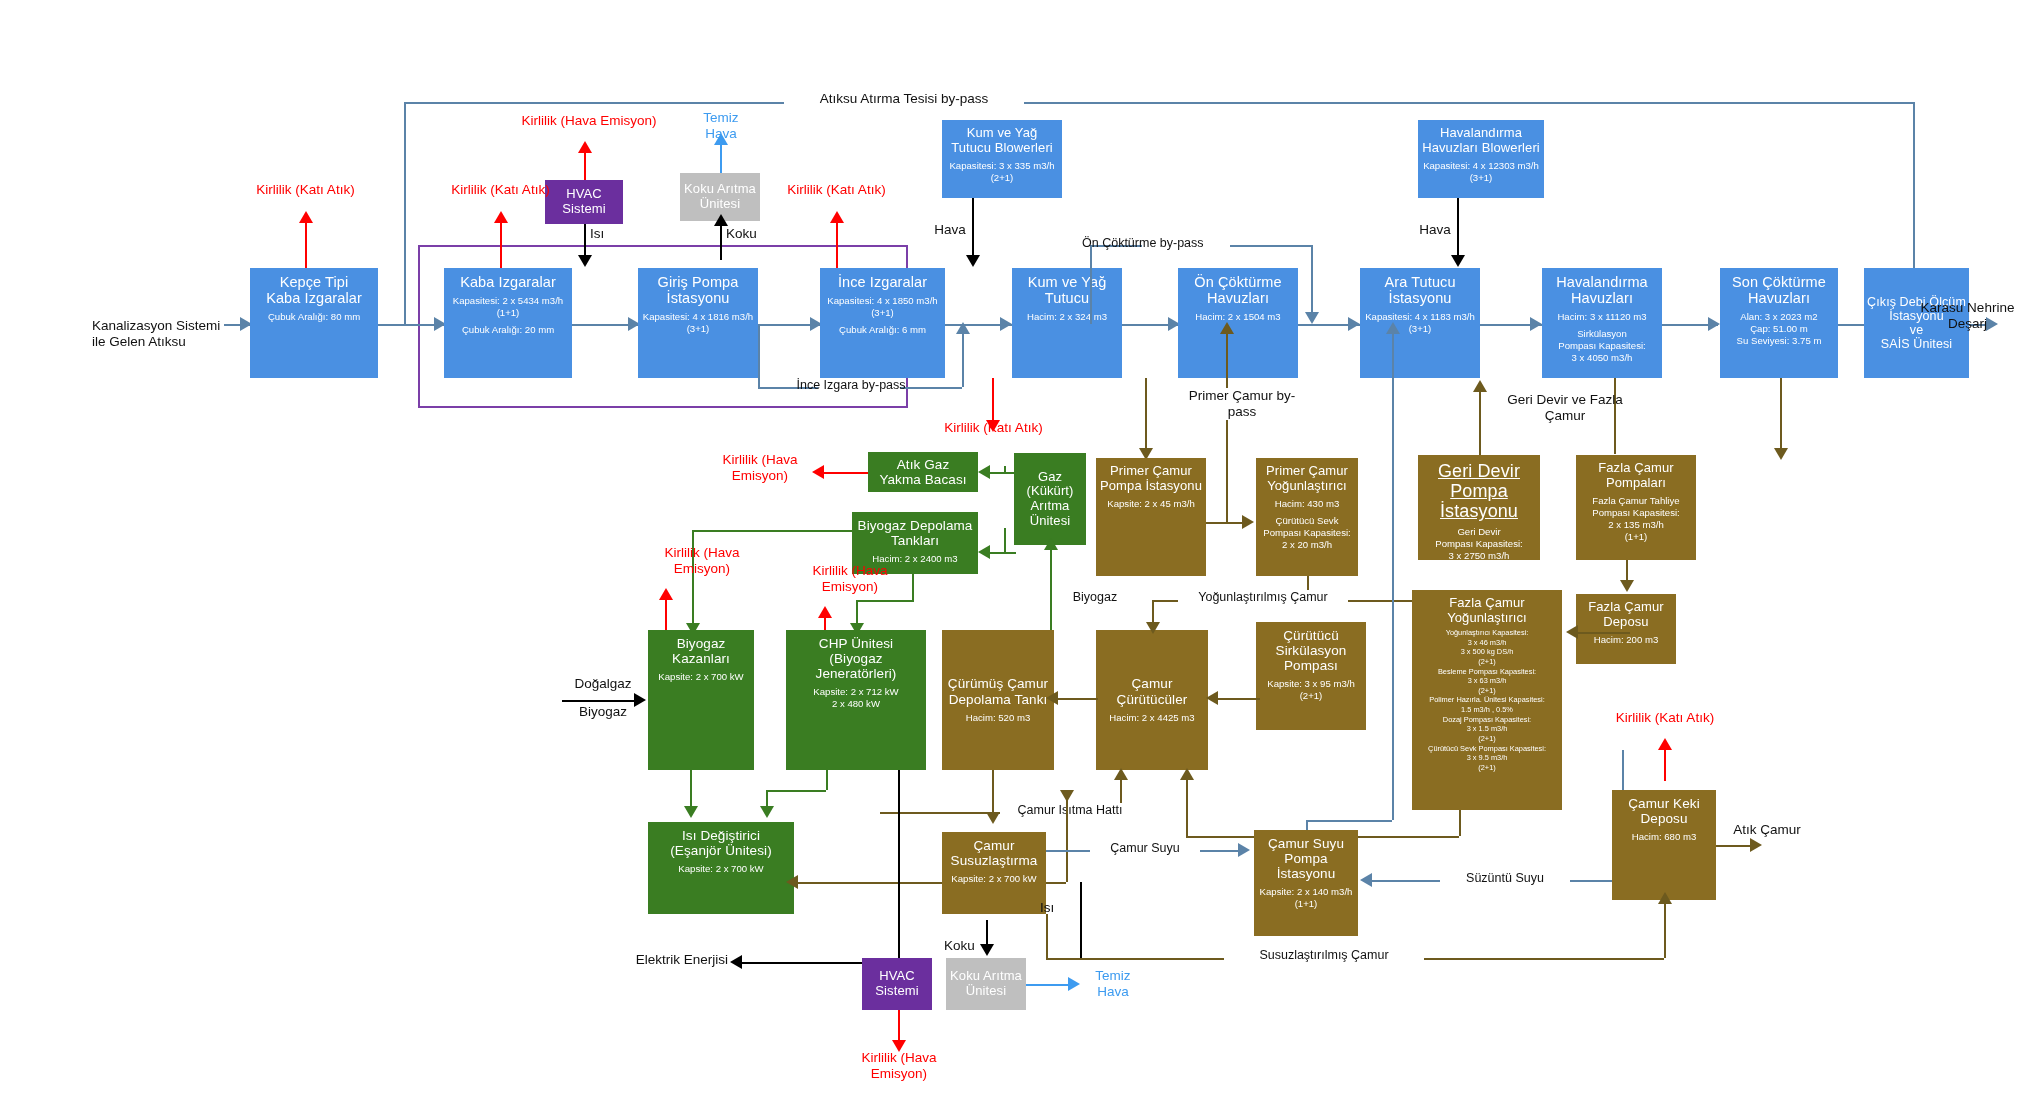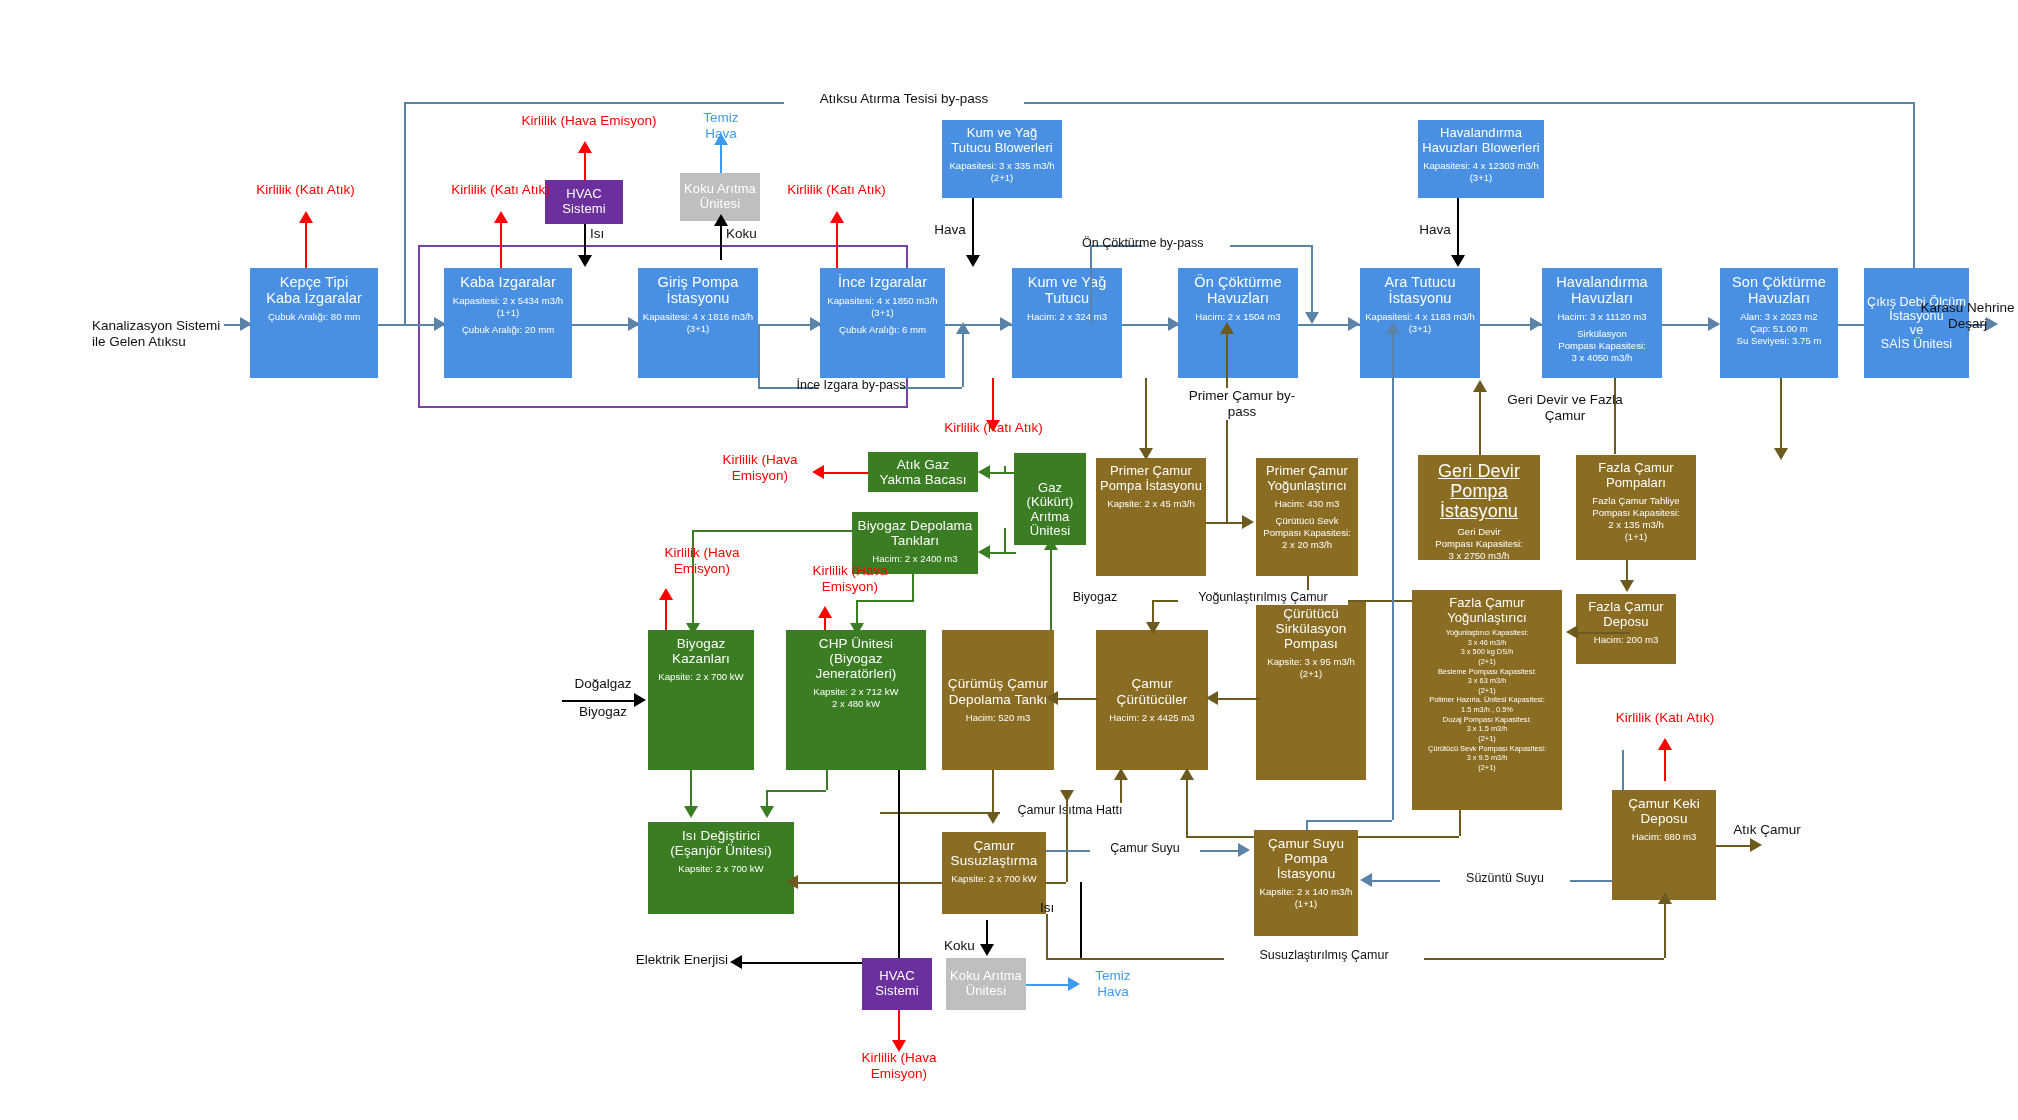--- a/index.html
+++ b/index.html
@@ -345,21 +345,21 @@
   </div>
   <div class="ln h c-brown" style="left:1578px;top:632px;width:52px;"></div>
   <div class="ar ar-l br" style="left:1566px;top:625px;"></div>
 
   <div class="node brown" style="left:1096px;top:630px;width:112px;height:140px;justify-content:center;">
     <div class="ttl" style="white-space:pre-line;font-size:13.5px;">Çamur
 Çürütücüler</div>
     <div class="sub" style="white-space:pre-line">Hacim: 2 x 4425 m3</div>
   </div>
 
-  <div class="node brown" style="left:1256px;top:600px;width:110px;height:180px;">
+  <div class="node brown" style="left:1256px;top:622px;width:110px;height:108px;">
     <div class="ttl" style="white-space:pre-line;font-size:13.5px;">Çürütücü
 Sirkülasyon
 Pompası</div>
     <div class="sub" style="white-space:pre-line">Kapsite:  3 x 95 m3/h
 (2+1)</div>
   </div>
   <div class="ln h c-brown" style="left:1216px;top:698px;width:44px;"></div>
   <div class="ar ar-l br" style="left:1206px;top:691px;"></div>
 
   <div class="node brown" style="left:942px;top:630px;width:112px;height:140px;justify-content:center;">
@@ -380,21 +380,21 @@
   <div class="ln v c-brown" style="left:1459px;top:810px;height:26px;"></div>
   <div class="ln h c-brown" style="left:1186px;top:836px;width:273px;"></div>
   <div class="ln v c-brown" style="left:1186px;top:776px;height:60px;"></div>
   <div class="ar ar-u br" style="left:1180px;top:768px;"></div>
 
   <div class="ln h c-brown" style="left:880px;top:812px;width:240px;"></div>
   <div class="ln v c-brown" style="left:1120px;top:776px;height:36px;"></div>
   <div class="ar ar-u br" style="left:1114px;top:768px;"></div>
   <div class="lbl sm" style="left:1000px;top:803px;width:140px;background:#fff;">Çamur Isıtma Hattı</div>
 
-  <div class="node green" style="left:1014px;top:453px;width:72px;height:92px;justify-content:flex-end;">
+  <div class="node green" style="left:1014px;top:453px;width:72px;height:92px;justify-content:center;">
     <div class="ttl" style="white-space:pre-line;font-size:13px;">Gaz
 (Kükürt)
 Arıtma
 Ünitesi</div>
   </div>
   <div class="ln v c-green" style="left:1050px;top:545px;height:85px;"></div>
   <div class="ar ar-u gr" style="left:1044px;top:538px;"></div>
 
   <div class="node green" style="left:868px;top:452px;width:110px;height:40px;justify-content:center;">
     <div class="ttl" style="white-space:pre-line;font-size:13.5px;">Atık Gaz

